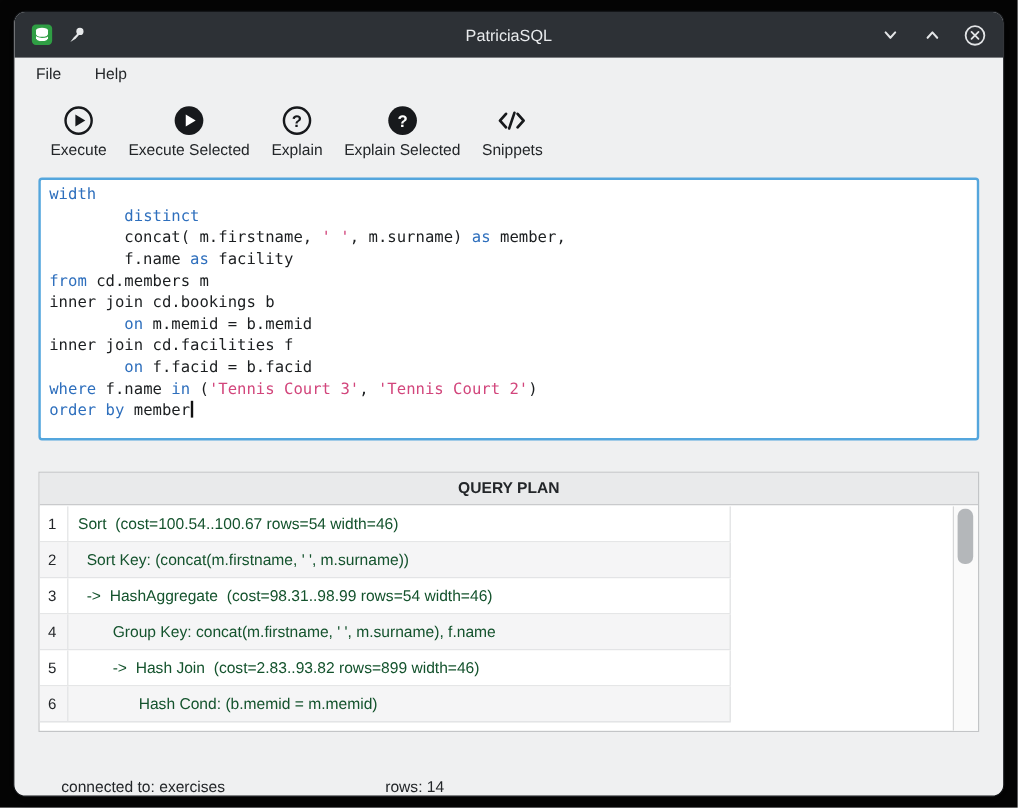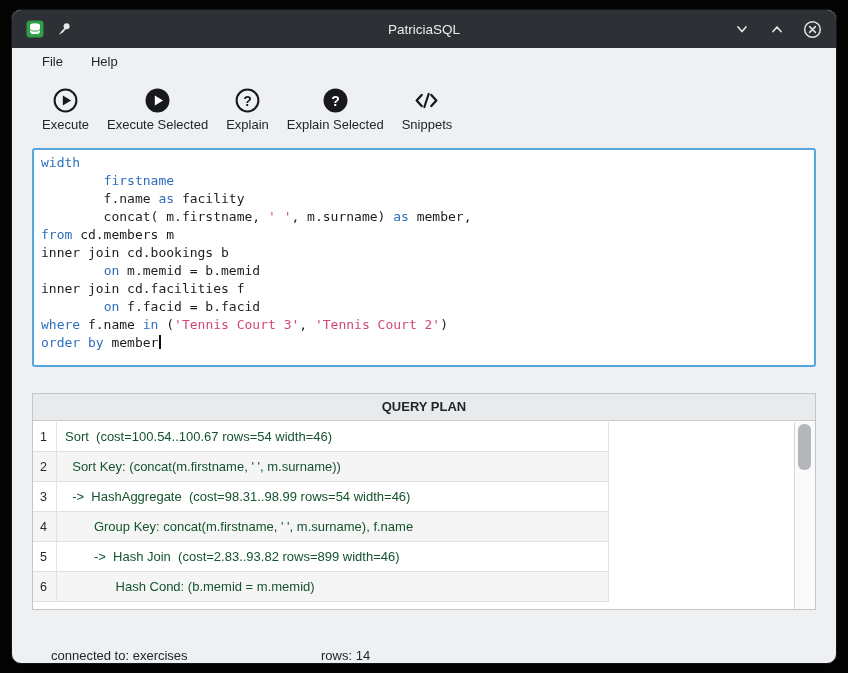--- a/index.html
+++ b/index.html
@@ -15,21 +15,21 @@
   }
 
   
   .titlebar { height:38px; flex:0 0 38px; background:#2d3136; display:flex; align-items:center; padding:0 14px; position:relative; }
   .tb-left { display:flex; align-items:center; gap:12px; z-index:2; }
   .tb-title { position:absolute; left:0; right:0; text-align:center; color:#e9ebed; font-size:13.5px; }
   .tb-right { margin-left:auto; display:flex; align-items:center; gap:15px; z-index:2; }
   .tb-btn { width:20px; height:20px; display:flex; align-items:center; justify-content:center; cursor:default; }
 
   
-  .menubar { height:27px; flex:0 0 27px; display:flex; align-items:center; gap:20px; padding:0 26px; font-size:13px; color:#232629; }
+  .menubar { height:27px; flex:0 0 27px; display:flex; align-items:center; gap:20px; padding:0 14px; font-size:13px; color:#232629; }
   .menu-item { padding:2px 4px; }
 
   
   .toolbar { height:73px; flex:0 0 73px; display:flex; align-items:flex-start; gap:18px; padding:12px 0 0 30px; }
   .tool { display:flex; flex-direction:column; align-items:center; gap:3px; font-size:13px; color:#232629; }
   .tool svg { width:27px; height:27px; display:block; }
 
   
   .editor {
     margin:0 20px 10px 20px; height:221px; background:#ffffff;
@@ -153,23 +153,23 @@
             <path d="M19 8.2 L24.2 14 L19 19.8" fill="none" stroke="#17191c" stroke-width="2.4" stroke-linecap="round" stroke-linejoin="round"></path>
             <line x1="16.3" y1="7.2" x2="11.7" y2="20.8" stroke="#17191c" stroke-width="2.2" stroke-linecap="round"></line>
           </svg>
         </span>
         <span>Snippets</span>
       </div>
     </div>
 
     <div class="editor" id="editor-code">
         <div class="ed-line"><span class="kw">width</span></div>
-        <div class="ed-line"><span class="pl">        </span><span class="kw">firstname</span></div>
+        <div class="ed-line"><span class="pl">        </span><span class="kw">distinct</span></div>
+        <div class="ed-line"><span class="pl">        concat( m.firstname, </span><span class="str">' '</span><span class="pl">, m.surname) </span><span class="kw">as</span><span class="pl"> member,</span></div>
         <div class="ed-line"><span class="pl">        f.name </span><span class="kw">as</span><span class="pl"> facility</span></div>
-        <div class="ed-line"><span class="pl">        concat( m.firstname, </span><span class="str">' '</span><span class="pl">, m.surname) </span><span class="kw">as</span><span class="pl"> member,</span></div>
         <div class="ed-line"><span class="kw">from</span><span class="pl"> cd.members m</span></div>
         <div class="ed-line"><span class="pl">inner join cd.bookings b</span></div>
         <div class="ed-line"><span class="pl">        </span><span class="kw">on</span><span class="pl"> m.memid = b.memid</span></div>
         <div class="ed-line"><span class="pl">inner join cd.facilities f</span></div>
         <div class="ed-line"><span class="pl">        </span><span class="kw">on</span><span class="pl"> f.facid = b.facid</span></div>
         <div class="ed-line"><span class="kw">where</span><span class="pl"> f.name </span><span class="kw">in</span><span class="pl"> (</span><span class="str">'Tennis Court 3'</span><span class="pl">, </span><span class="str">'Tennis Court 2'</span><span class="pl">)</span></div>
         <div class="ed-line"><span class="kw">order by</span><span class="pl"> member</span><span class="cursor"></span></div>
       </div>
 
     <div class="plan">

